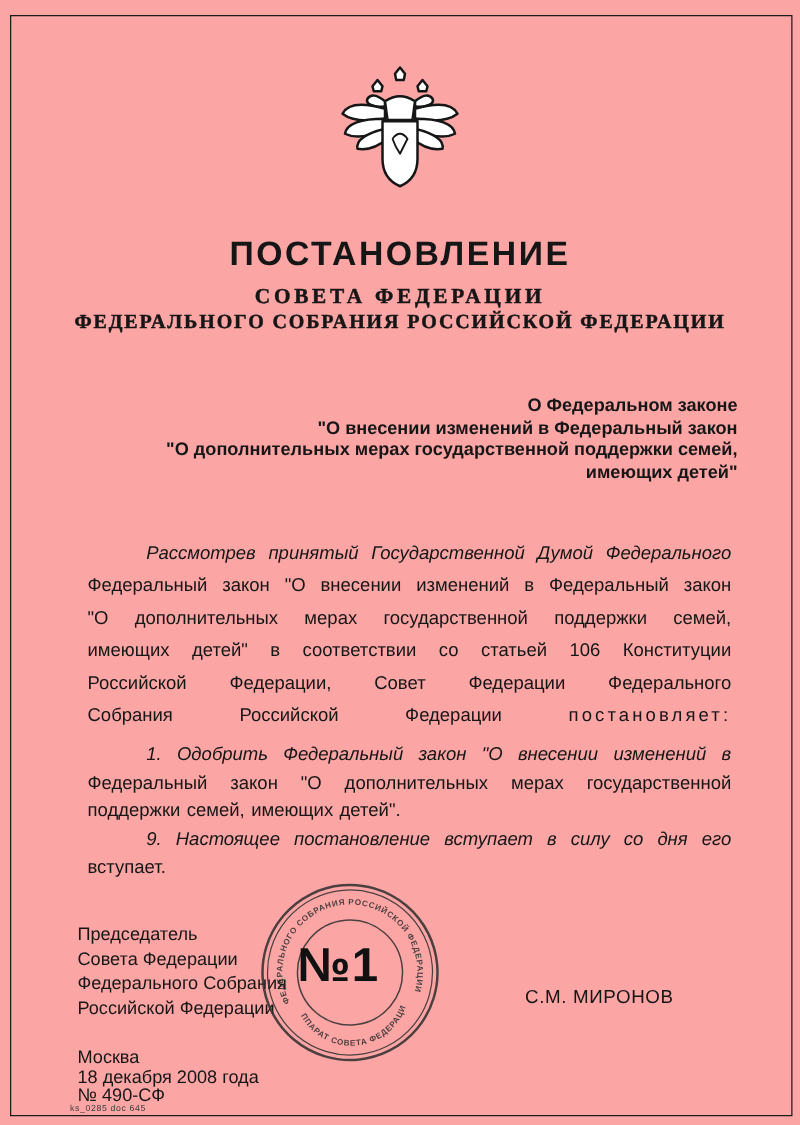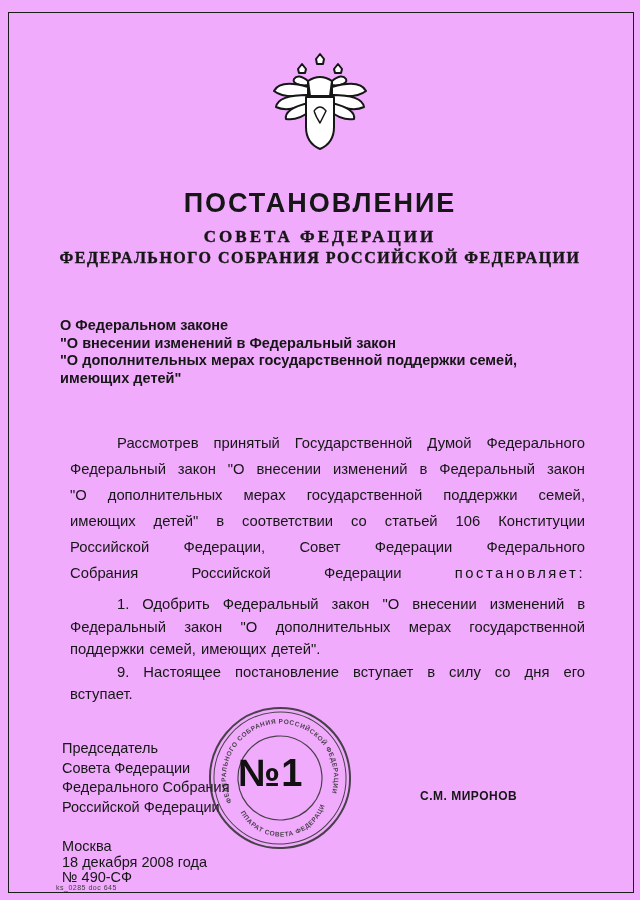--- a/index.html
+++ b/index.html
@@ -1,19 +1,19 @@
 <!DOCTYPE html>
 <html><head>
 <meta charset="utf-8">
 <style>
   * { margin:0; padding:0; box-sizing:border-box; }
   html,body { background:#e8e8e8; }
   .page {
     position:relative; width:640px; height:900px; margin:0 auto;
-    background:#f0abfc; color:#161616; overflow:hidden;
+    background:#fca5a5; color:#161616; overflow:hidden;
     font-family:"Liberation Sans","DejaVu Sans",sans-serif;
     padding-left:30px;
   }
   .frame {
     position:absolute; left:8px; top:12px; right:6px; bottom:7px;
     border:1.5px solid #1c1c1c; pointer-events:none;
   }
   .emblem { position:absolute; top:52px; left:50%; transform:translateX(-50%); }
   .title {
     position:absolute; top:188px; left:0; right:0; text-align:center;
@@ -25,41 +25,41 @@
     font-size:17px; font-weight:bold; letter-spacing:3px;
     -webkit-text-stroke:0.4px #161616;
   }
   .org2 {
     position:absolute; top:249px; left:0; right:0; text-align:center;
     font-family:"Liberation Serif","DejaVu Serif",serif;
     font-size:16px; font-weight:bold; letter-spacing:1.5px;
     -webkit-text-stroke:0.4px #161616;
   }
   .subject {
-    position:absolute; top:317px; left:60px; right:50px; text-align:left;
+    position:absolute; top:317px; left:60px; right:50px; text-align:right;
     font-size:14.5px; font-weight:bold; line-height:17.5px;
   }
   .content {
     position:absolute; top:430px; left:70px; right:55px;
     font-size:14.8px; word-spacing:1px;
   }
   .para-1 .line { line-height:26px; }
   .para-2 .line, .para-3 .line { line-height:22.5px; }
   .para-2 { margin-top:7px; }
   .line { text-align:justify; }
   .line.fill { text-align-last:justify; }
-  .line.indent { text-indent:47px; }
+  .line.indent { text-indent:47px;font-style:italic; }
   .spaced-bold { font-weight:normal; letter-spacing:2.5px; }
   .sig {
     position:absolute; left:62px; top:739px;
     font-size:14.5px; font-weight:normal; line-height:19.5px;
   }
   .sig-name {
     position:absolute; left:420px; top:789px;
-    font-size:12px; font-weight:bold; letter-spacing:0.5px;
+    font-size:15px; font-weight:normal; letter-spacing:0.5px;
   }
   .stamp {
     position:absolute; left:205px; top:703px;
     transform:rotate(-5deg); opacity:0.85;
   }
   .stamp-number {
     position:absolute; left:238px; top:752px;
     font-size:38px; font-weight:bold; letter-spacing:1px; color:#111;
   }
   .issued {

